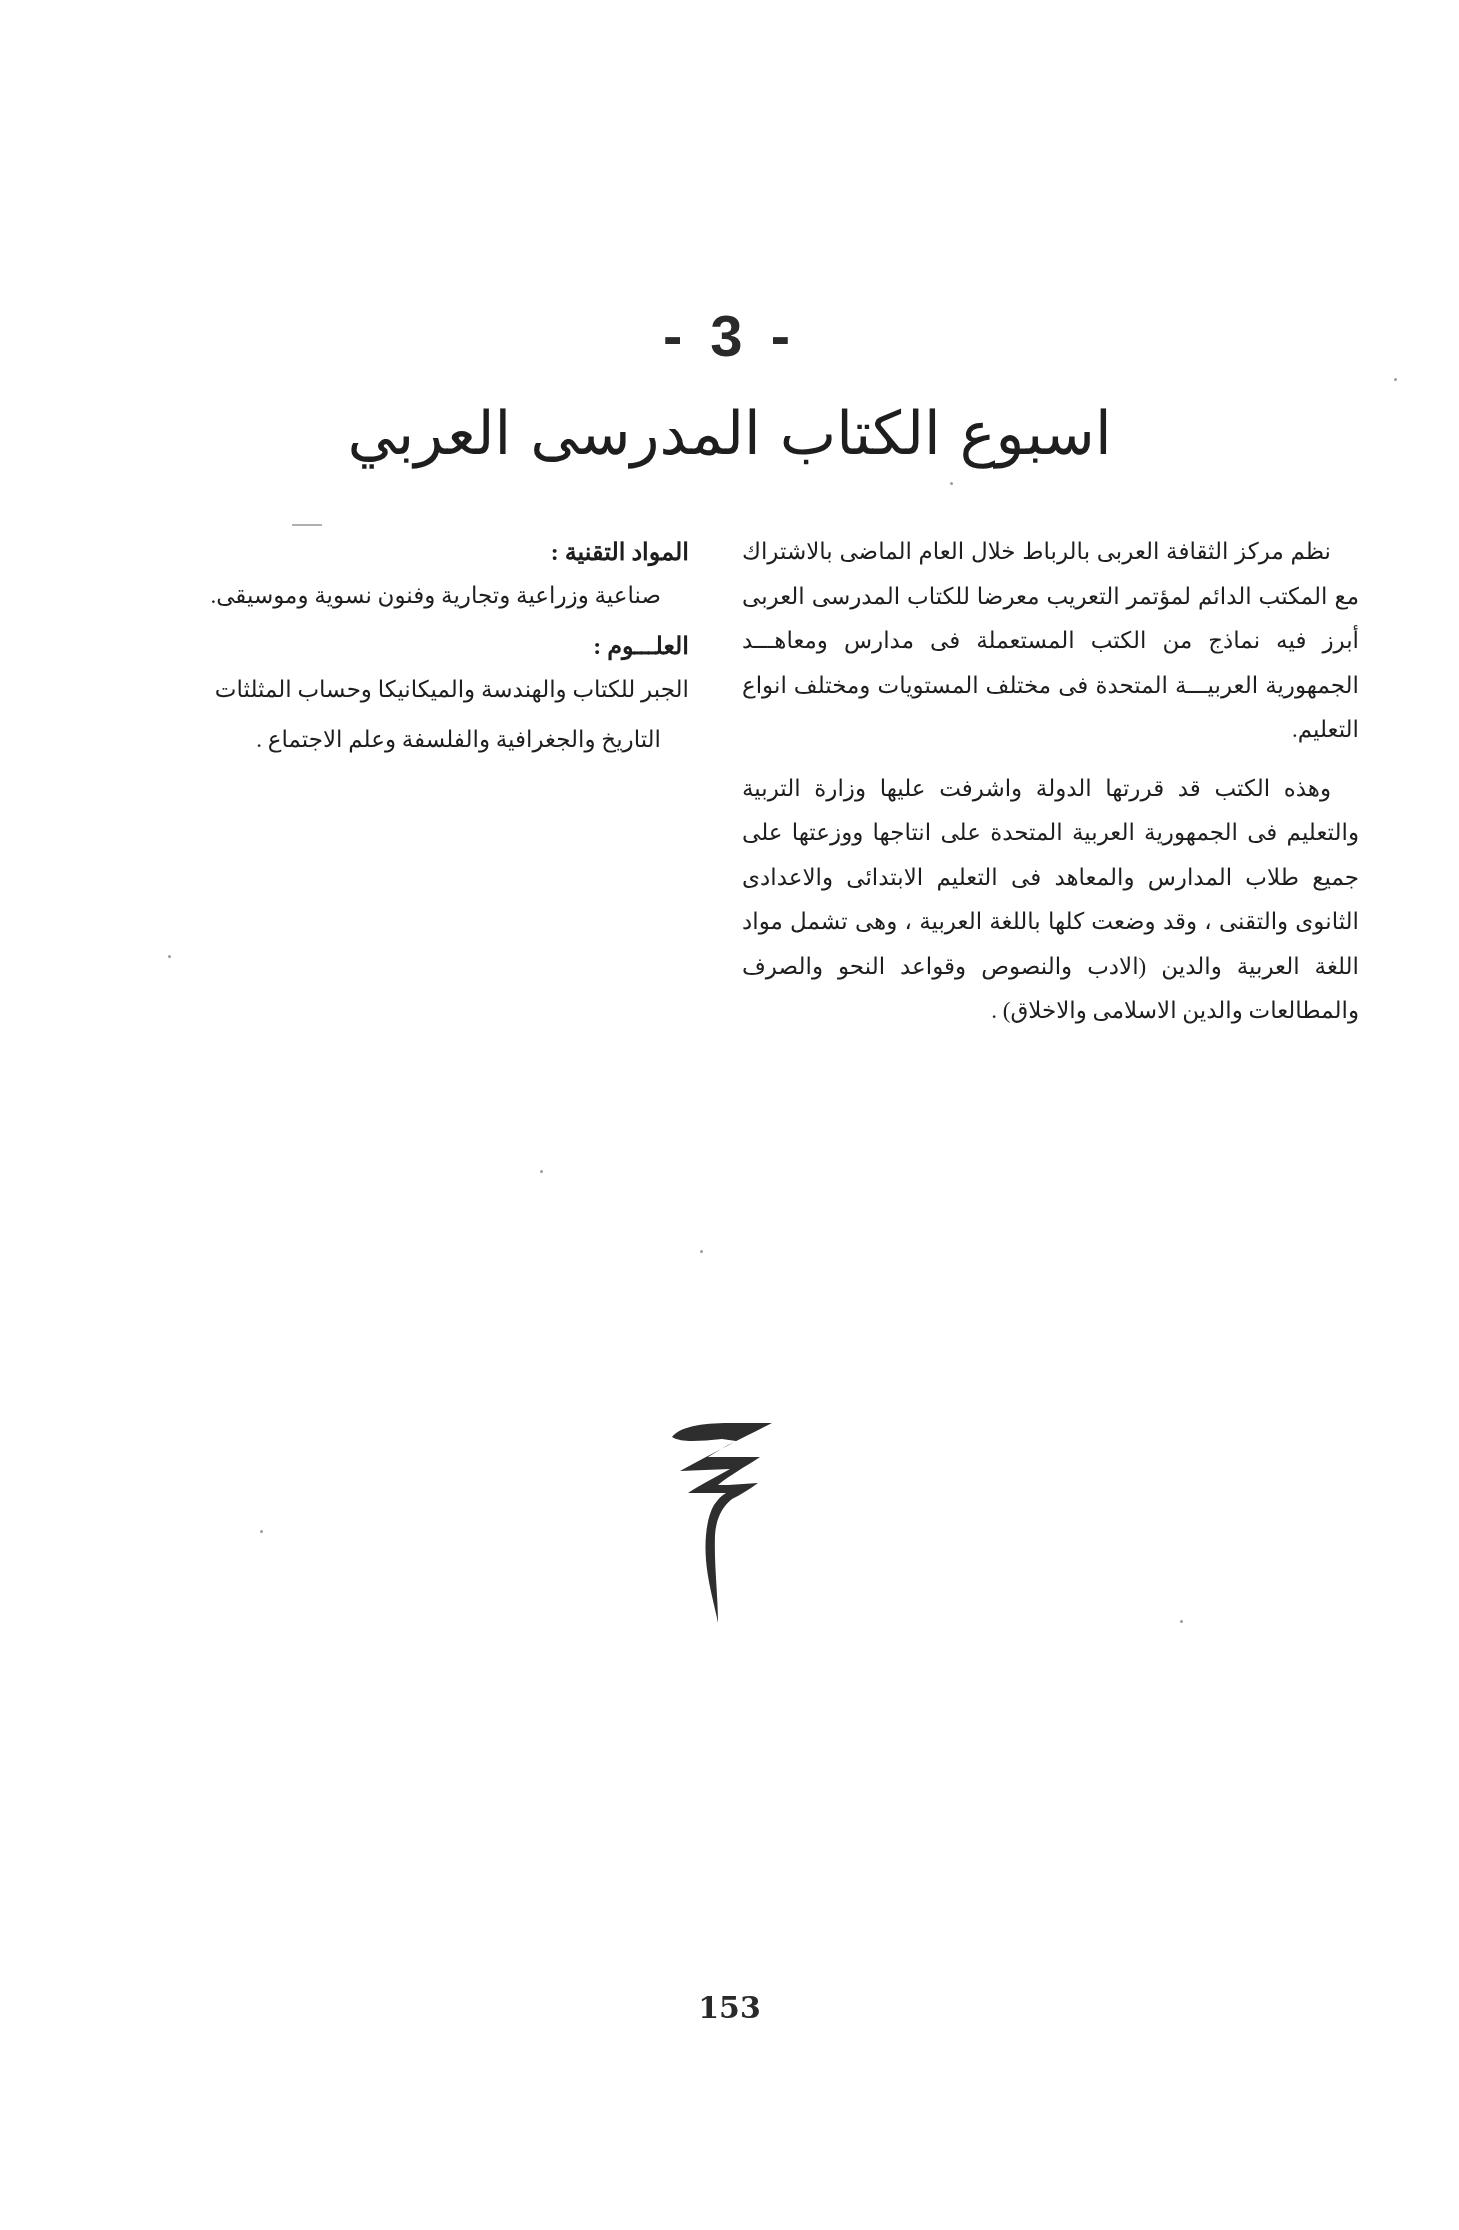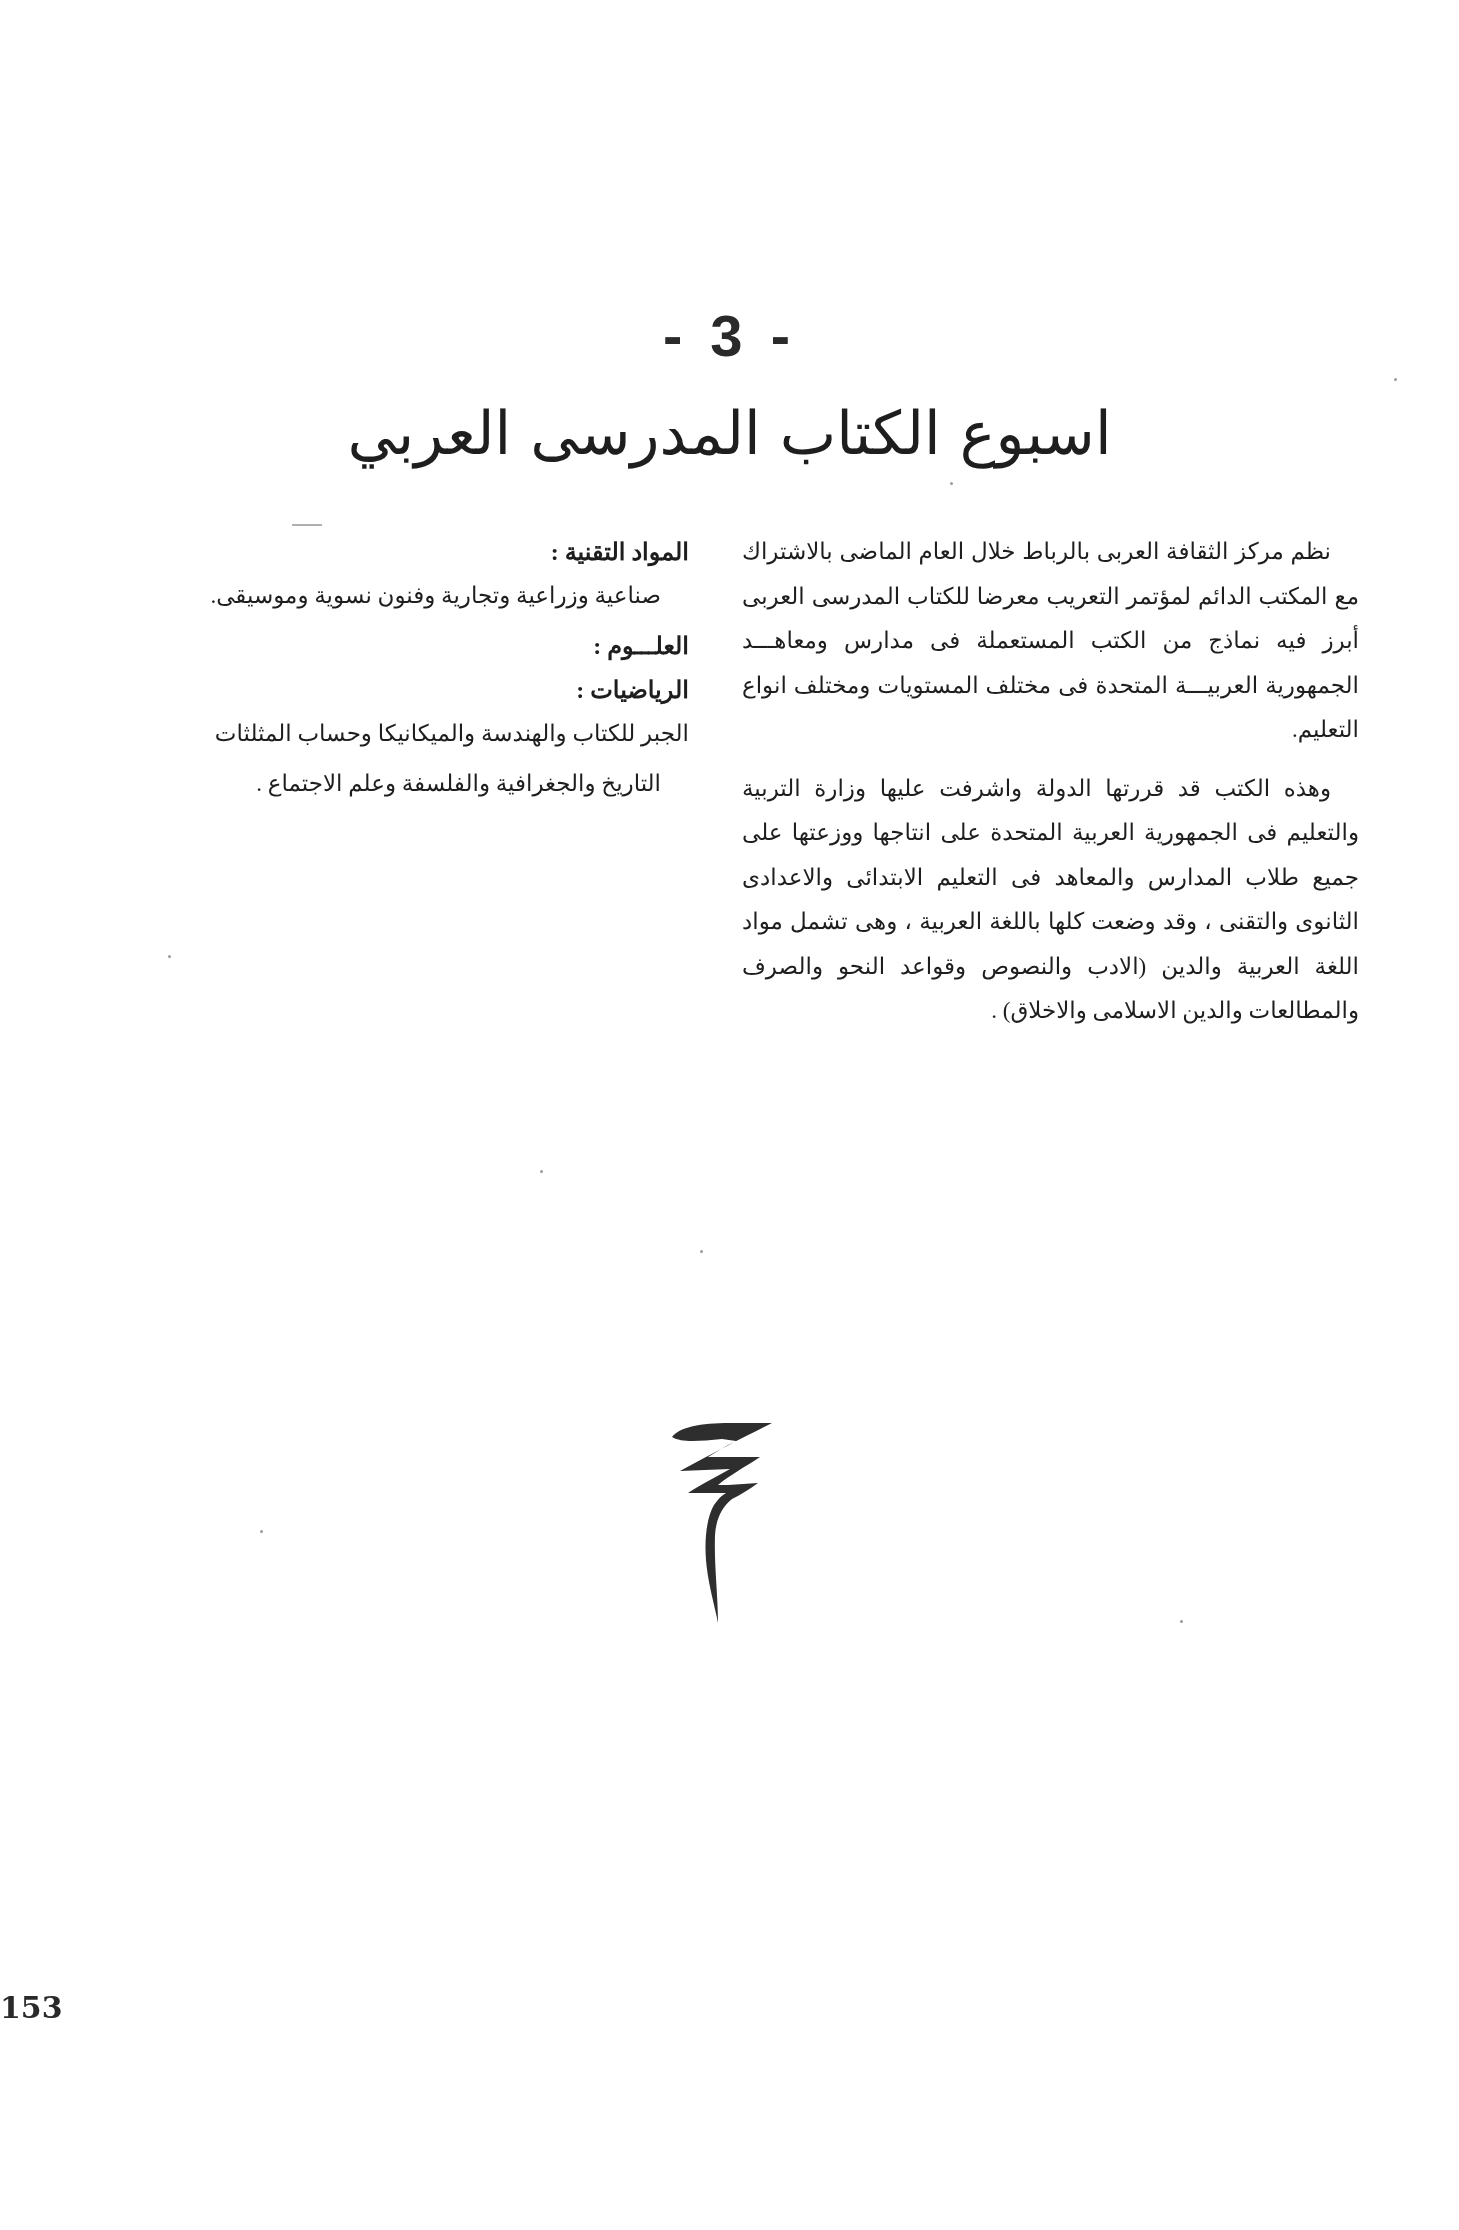--- a/index.html
+++ b/index.html
@@ -106,20 +106,21 @@
       top: 1415px;
       left: 660px;
       width: 140px;
       height: 240px;
     }
     .page-number {
       position: absolute;
       top: 1990px;
       left: 0;
       width: 1459px;
+      text-align: center;
       direction: ltr;
       font-family: "DejaVu Serif", "Liberation Serif", serif;
       font-size: 30px;
       font-weight: bold;
       color: #2a2a2a;
     }
     .speck {
       position: absolute;
       width: 3px;
       height: 3px;
@@ -145,21 +146,20 @@
 
   <div class="column column-left">
     <div class="subject">
       <p class="subject-heading">المواد التقنية :</p>
       <p class="subject-body tight">صناعية وزراعية وتجارية وفنون نسوية وموسيقى.</p>
     </div>
     <div class="subject">
       <p class="subject-heading">العلـــوم :</p>
     </div>
     <div class="subject">
-      <p class="subject-heading">الرياضيات :</p>
       <p class="subject-body" style="margin-right:0;padding-bottom:6px;">الجبر للكتاب والهندسة والميكانيكا وحساب المثلثات</p>
     </div>
     <div class="subject">
       <p class="subject-body tight" style="padding-bottom:2px;">التاريخ والجغرافية والفلسفة وعلم الاجتماع .</p>
     </div>
   </div>
 
   <svg class="ornament" viewBox="0 0 140 240" xmlns="http://www.w3.org/2000/svg">
     <path fill="#2e2e2e" d="
       M 12 22

